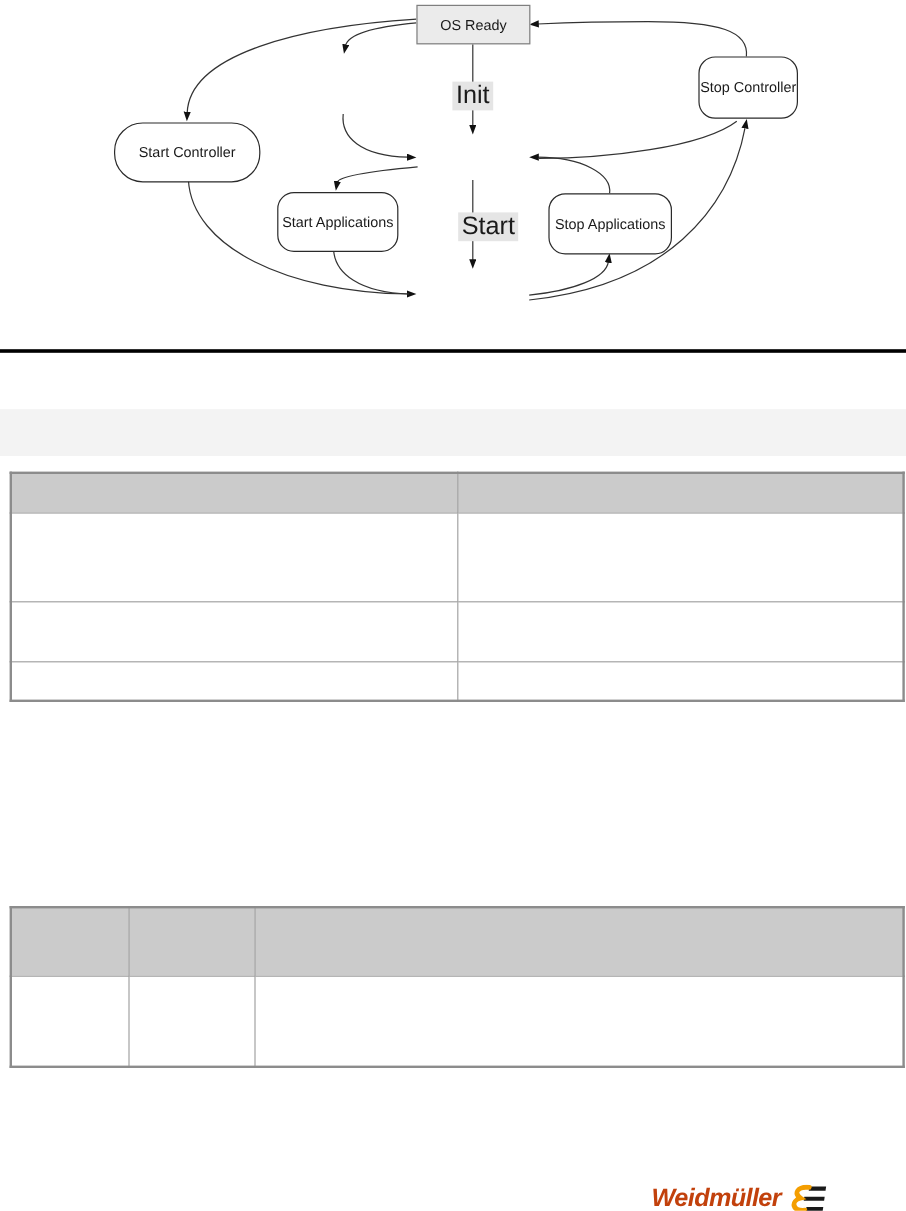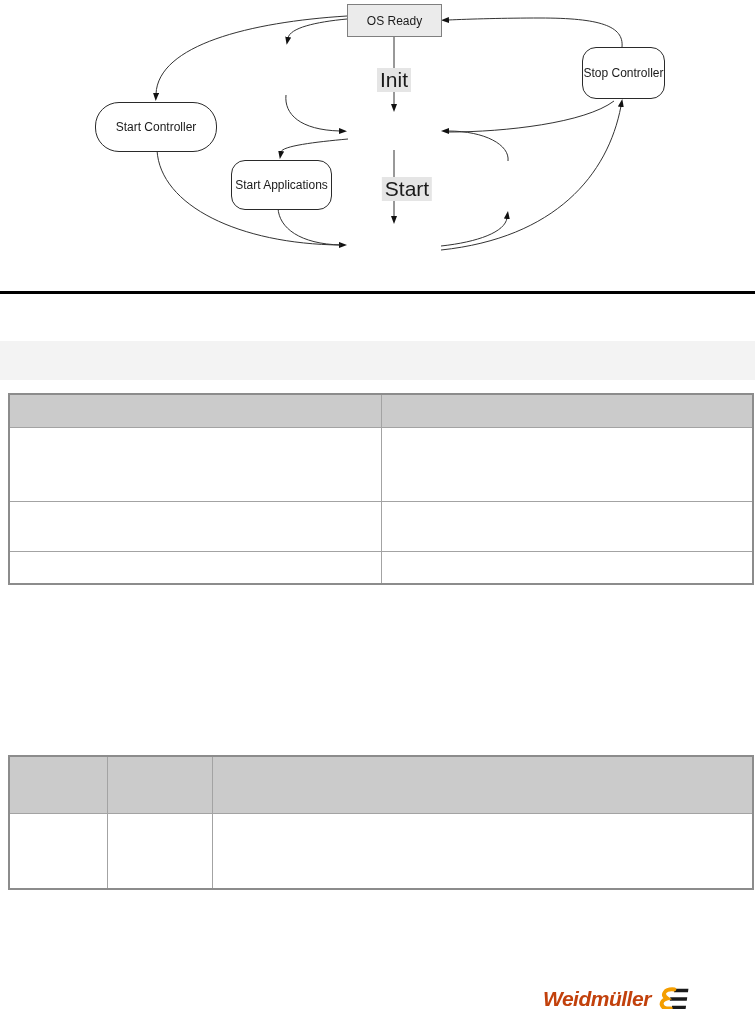--- a/index.html
+++ b/index.html
@@ -83,20 +83,21 @@
   <div class="node state" style="left:347px;top:4px;width:93px;height:31px;">OS Ready</div>
 
 
   <div class="node action" style="left:582px;top:47px;width:81px;height:50px;">Stop Controller</div>
 
   <div class="node action" style="left:95px;top:102px;width:120px;height:48px;border-radius:24px;">Start Controller</div>
 
 
   <div class="node action" style="left:231px;top:160px;width:99px;height:48px;">Start Applications</div>
 
+  <div class="node action" style="left:457px;top:161px;width:101px;height:49px;">Stop Applications</div>
 
 
   <span class="edge-label" style="left:394px;top:68px;">Init</span>
 
   <span class="edge-label" style="left:394px;top:177px;margin-left:13px;">Start</span>
 </div>
 
 <div class="rule"></div>
 <div class="band"></div>
 

